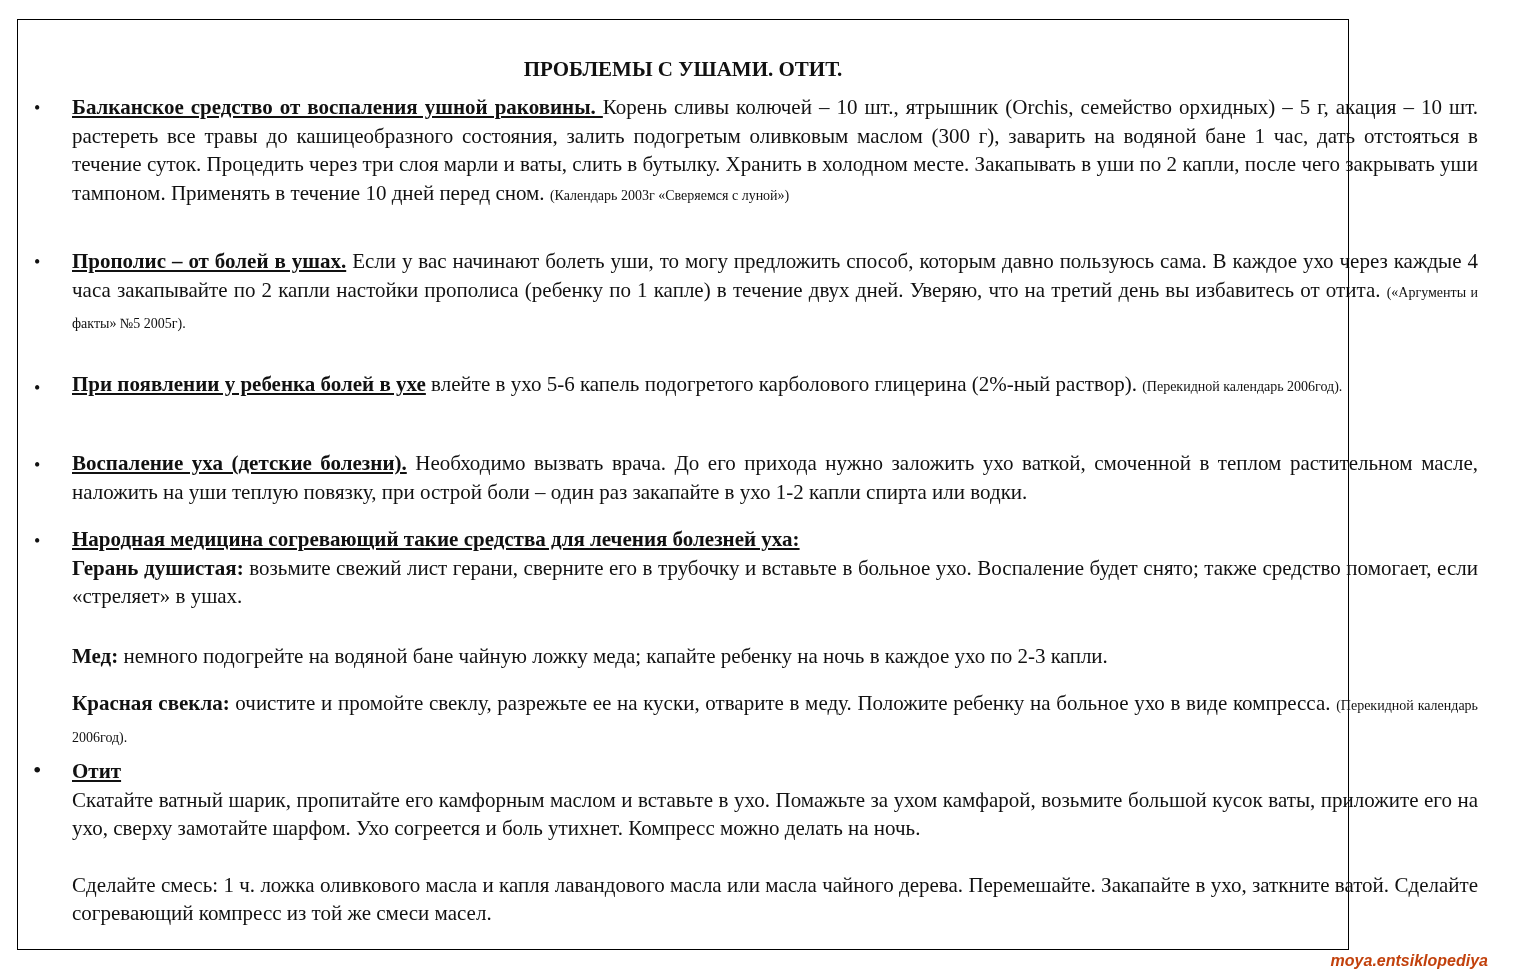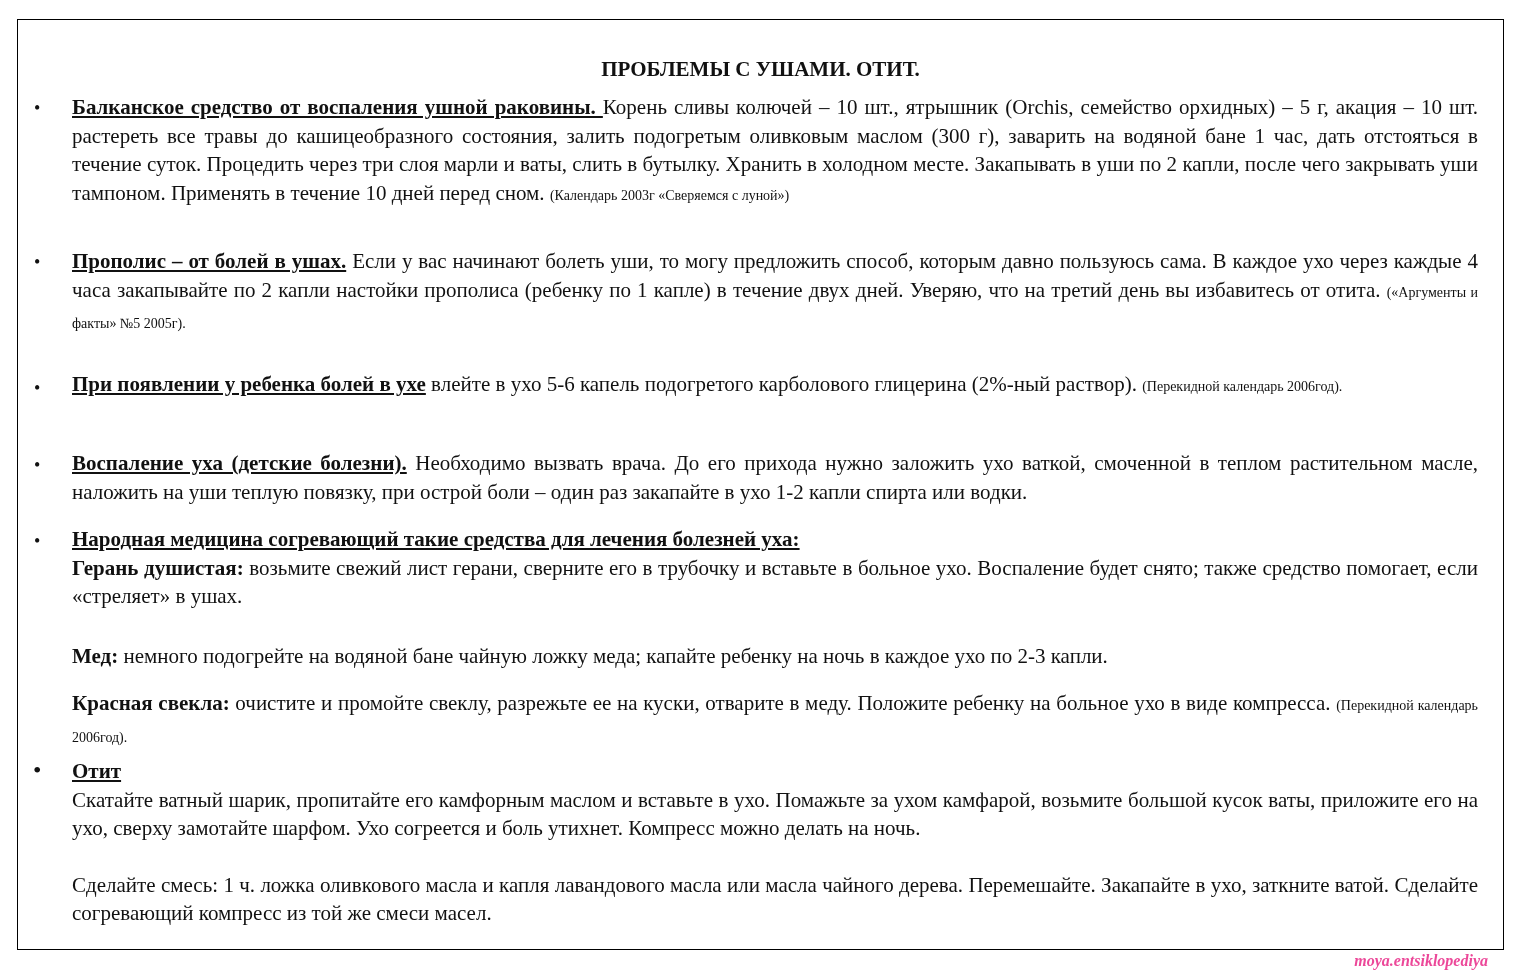--- a/index.html
+++ b/index.html
@@ -2,38 +2,38 @@
 <html><head>
   <meta charset="utf-8">
   <style>
     html, body { margin: 0; padding: 0; background: #ffffff; }
     body {
       width: 1524px; height: 976px; position: relative; overflow: hidden;
       font-family: "Liberation Serif", "DejaVu Serif", serif;
       color: #111;
     }
     .page-frame {
-      position: absolute; left: 17px; top: 19px; width: 1487px; height: 931px;
+      position: absolute; left: 17px; top: 19px; width: 1332px; height: 931px;
       border: 1px solid #000; box-sizing: border-box;
     }
     .doc-title {
       position: absolute; left: 0; right: 0; top: 37px;
       text-align: center; font-weight: bold; font-size: 21px; letter-spacing: 0;
     }
     .item { position: absolute; left: 72px; width: 1406px; font-size: 21px; line-height: 28.5px; text-align: justify; }
     .bullet { position: absolute; left: 34px; font-size: 18px; }
     .bullet.big { font-size: 24px; left: 33px; }
     .h { font-weight: bold; text-decoration: underline; font-family: Liberation Serif, serif; }
     .b { font-weight: bold; }
     .src { font-size: 14px; }
     .para { display: block; }
     .watermark {
       position: absolute; right: 36px; top: 952px;
-      font-family: Liberation Serif, serif;
-      font-style: italic; font-weight: bold; font-size: 16px; color: #ec4899;
+      font-family: Liberation Sans, sans-serif;
+      font-style: italic; font-weight: bold; font-size: 16px; color: #c2410c;
     }
   </style>
 </head>
 <body>
 
 <div class="page-frame">
   <div class="doc-title">ПРОБЛЕМЫ С УШАМИ. ОТИТ.</div>
 </div>
 
 <span class="bullet" style="top:98px">•</span>

